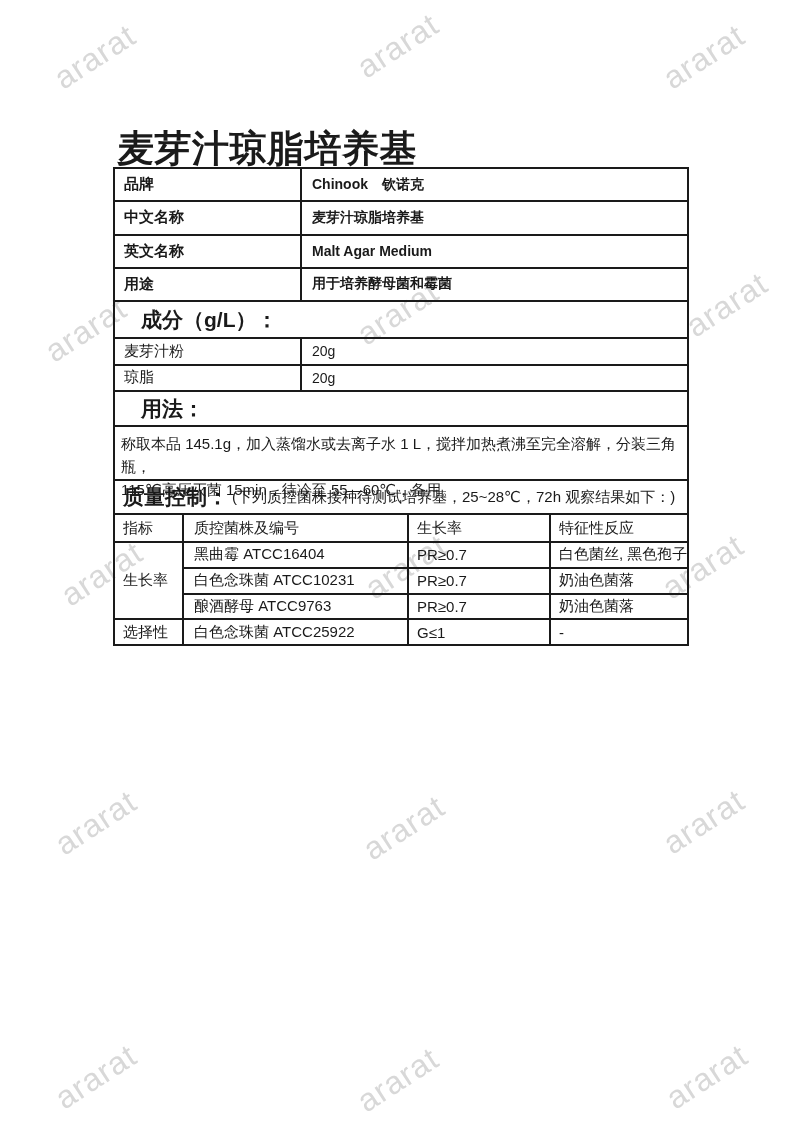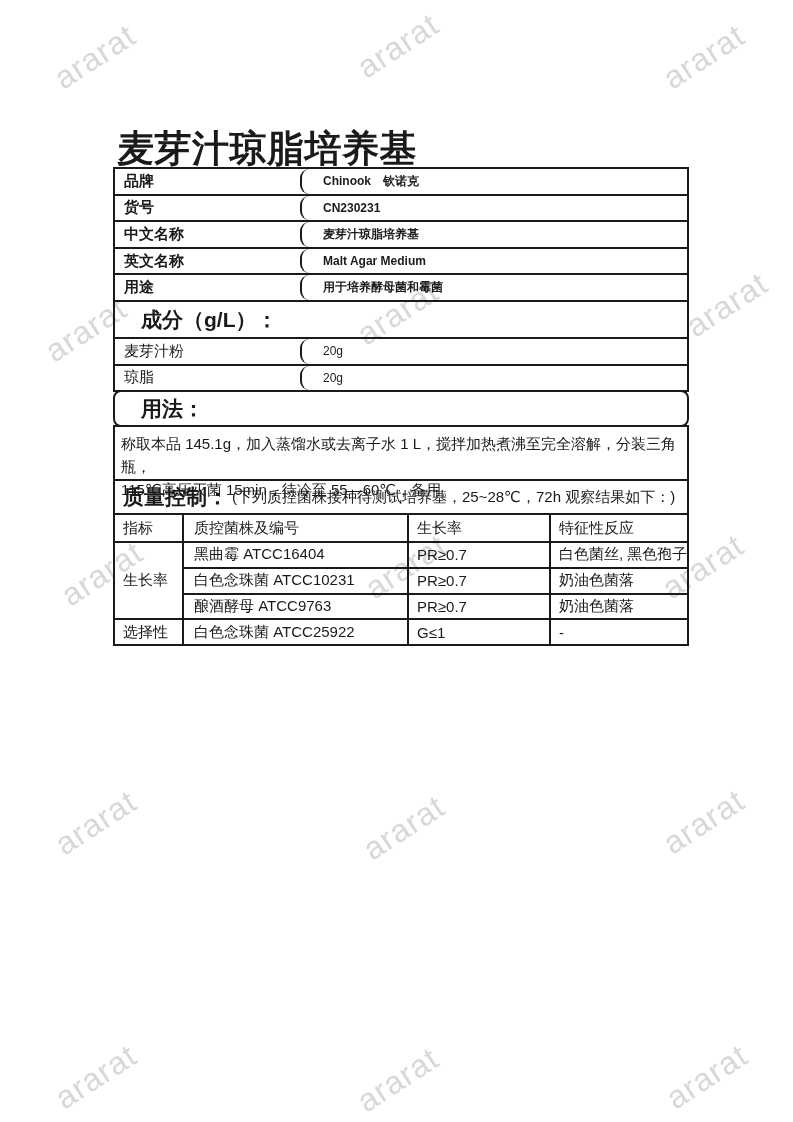--- a/index.html
+++ b/index.html
@@ -24,31 +24,31 @@
   .doc { position:absolute; left:113px; top:167px; width:576px; }
   .tbl { box-sizing:border-box; border:2px solid #1a1a1a; margin-top:-2px; }
   .tbl:first-child { margin-top:0; }
 
   .rows { display:flex; flex-direction:column;justify-content:center; }
   .row { flex:1; display:flex; }
   .row + .row { border-top:2px solid #1a1a1a; }
   .cell-l { width:185px; box-sizing:border-box; display:flex; align-items:center;
             padding-left:9px; font-size:15px; }
   .cell-v { flex:1; border-left:2px solid #1a1a1a; display:flex; align-items:center;
-            padding-left:21px; font-size:12px;border-radius:9px; }
+            padding-left:10px; font-size:14px; }
   .info { height:135px; }
   .info .cell-l, .info .cell-v { font-weight:bold; }
 
   .sec-head {
     box-sizing:border-box; display:flex; align-items:center;
     padding-left:26px; font-size:21px; font-weight:bold;
   }
   .comp-head  { height:39px; }
   .comp       { height:55px; }
-  .usage-head { height:37px;border-radius:8px; }
+  .usage-head { height:37px; }
   .usage-body {
     box-sizing:border-box; height:56px; padding:5px 6px 11px 6px;
     font-size:15px; line-height:23px;
   }
   .qc-head { height:36px; padding-left:8px; }
   .qc-head .note { font-size:15px; font-weight:normal; margin-left:4px; white-space:nowrap; }
 
   .qc-table {
     height:133px; display:grid;
     grid-template-columns:67px 225px 142px 1fr;
@@ -85,24 +85,20 @@
   <span class="wm" style="left:707px;top:1077px">ararat</span>
 
   <h1 class="title">麦芽汁琼脂培养基</h1>
 
   <div class="doc">
 
     <div class="tbl info rows">
       <div class="row">
         <div class="cell-l">品牌</div>
         <div class="cell-v">Chinook　钦诺克</div>
-      </div>
-      <div class="row">
-        <div class="cell-l">货号</div>
-        <div class="cell-v">CN230231</div>
       </div>
       <div class="row">
         <div class="cell-l">中文名称</div>
         <div class="cell-v">麦芽汁琼脂培养基</div>
       </div>
       <div class="row">
         <div class="cell-l">英文名称</div>
         <div class="cell-v">Malt Agar Medium</div>
       </div>
       <div class="row">

